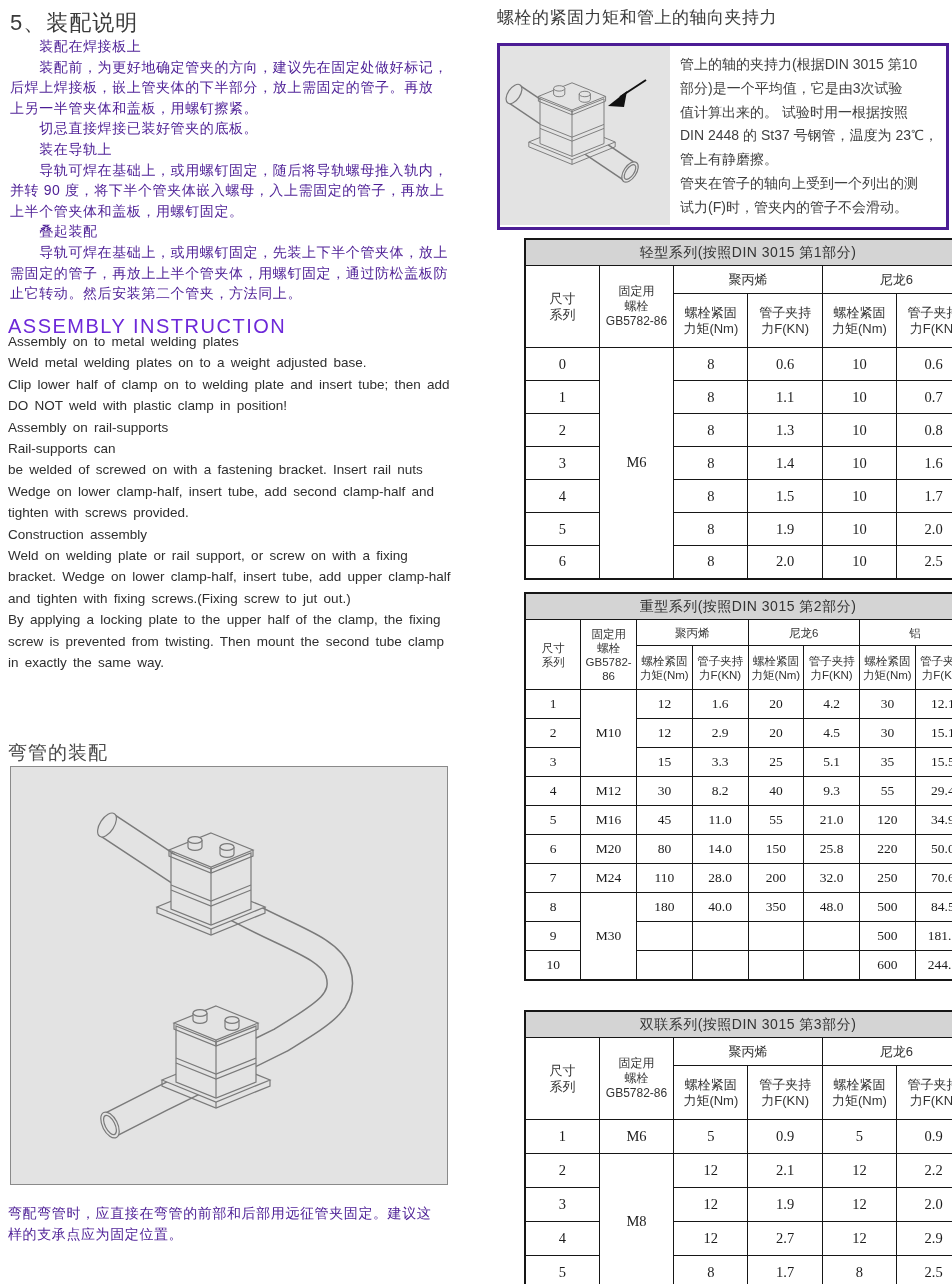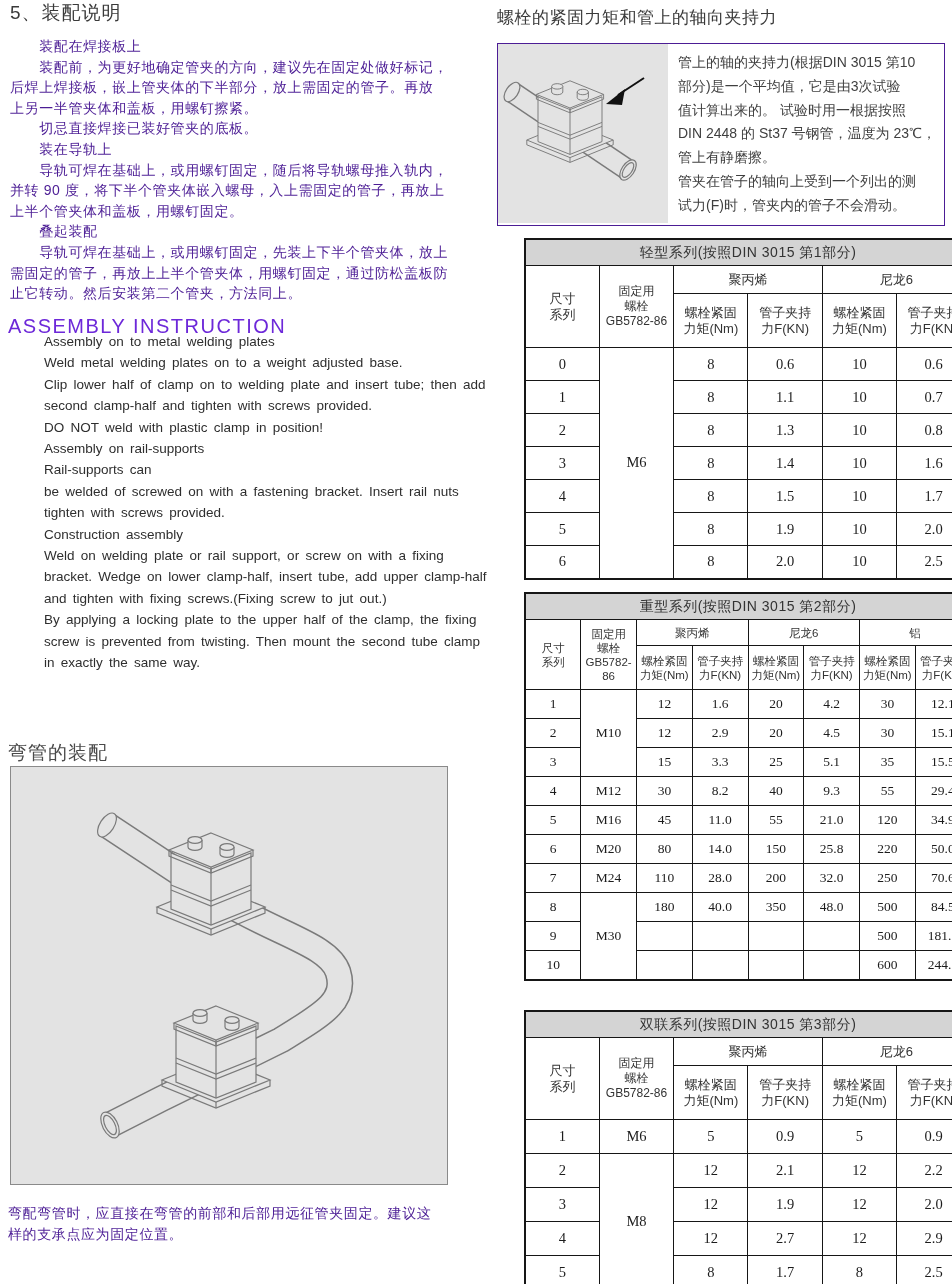--- a/index.html
+++ b/index.html
@@ -1,33 +1,33 @@
 <!DOCTYPE html>
 <html><head>
 <meta charset="utf-8">
 <style>
   html,body{margin:0;padding:0;}
   body{width:952px;height:1284px;background:#fff;font-family:"Liberation Sans",sans-serif;color:#3a3a3a;}
   #page{position:relative;width:952px;height:1284px;overflow:hidden;background:#fff;}
   .abs{position:absolute;}
 
   
-  #l-heading{left:10px;top:0;font-size:19px;color:#3a3a3a;letter-spacing:1px;}
+  #l-heading{left:10px;top:8px;font-size:22px;color:#3a3a3a;letter-spacing:1px;}
   #cnlines{left:10px;top:36px;}
   .cnln{font-size:14px;line-height:20.6px;white-space:pre;color:#4c1d95;letter-spacing:0.6px;}
   #en-heading{left:8px;top:315px;font-size:20px;color:#6d28d9;letter-spacing:1.5px;}
   #enlines{left:8px;top:331px;}
-  .enln{font-size:13.5px;line-height:21.4px;white-space:pre;word-spacing:2.5px;color:#2e2e2e;margin-left:36px;}
+  .enln{font-size:13.5px;line-height:21.4px;white-space:pre;word-spacing:2.5px;color:#2e2e2e;}
   #bend-heading{left:8px;top:740px;font-size:19px;color:#4a4a4a;letter-spacing:1px;}
   #bigbox{left:10px;top:766px;width:436px;height:417px;background:#e3e3e3;border:1px solid #8a8a8a;}
   #caption{left:8px;top:1203px;}
 
   
   #r-heading{left:497px;top:6px;font-size:17px;color:#3a3a3a;letter-spacing:0.5px;}
-  #infobox{left:497px;top:43px;width:446px;height:181px;border:1px solid #4c1d95;background:#fff;}
+  #infobox{left:497px;top:43px;width:446px;height:181px;border:3px solid #4c1d95;background:#fff;}
   #infopanel{position:absolute;left:0;top:0;width:170px;height:179px;background:#e3e3e3;}
   #infotext{position:absolute;left:180px;top:7px;width:262px;}
   .infoln{font-size:14px;line-height:23.8px;white-space:pre;color:#3f3f3f;}
 
   .tbl{position:absolute;left:497px;padding-left:27px;}
   #t1{top:238px;} #t2{top:592px;} #t3{top:974px;margin-top:36px;}
   .tbl table{border-collapse:collapse;table-layout:fixed;width:448px;border:2px solid #161616;background:#fff;}
   .tbl td{border:1px solid #161616;text-align:center;vertical-align:middle;padding:0;overflow:hidden;}
   .ttl{background:#d4d4d4;height:25px;font-size:14px;color:#333;letter-spacing:0.5px;}
   .hdr{font-size:13px;line-height:16px;white-space:pre-line;color:#333;}
@@ -80,25 +80,25 @@
       <div class="cnln">　　叠起装配</div>
       <div class="cnln">　　导轨可焊在基础上，或用螺钉固定，先装上下半个管夹体，放上</div>
       <div class="cnln">需固定的管子，再放上上半个管夹体，用螺钉固定，通过防松盖板防</div>
       <div class="cnln">止它转动。然后安装第二个管夹，方法同上。</div>
     </div>
   <div class="abs" id="en-heading">ASSEMBLY INSTRUCTION</div>
   <div class="abs" id="enlines">
       <div class="enln">Assembly on to metal welding plates</div>
       <div class="enln">Weld metal welding plates on to a weight adjusted base.</div>
       <div class="enln">Clip lower half of clamp on to welding plate and insert tube; then add</div>
-      <div class="enln">second clamp-half and tighten with screws provided.</div>
       <div class="enln">DO NOT weld with plastic clamp in position!</div>
       <div class="enln">Assembly on rail-supports</div>
       <div class="enln">Rail-supports can</div>
       <div class="enln">be welded of screwed on with a fastening bracket. Insert rail nuts</div>
+      <div class="enln">Wedge on lower clamp-half, insert tube, add second clamp-half and</div>
       <div class="enln">tighten with screws provided.</div>
       <div class="enln">Construction assembly</div>
       <div class="enln">Weld on welding plate or rail support, or screw on with a fixing</div>
       <div class="enln">bracket. Wedge on lower clamp-half, insert tube, add upper clamp-half</div>
       <div class="enln">and tighten with fixing screws.(Fixing screw to jut out.)</div>
       <div class="enln">By applying a locking plate to the upper half of the clamp, the fixing</div>
       <div class="enln">screw is prevented from twisting. Then mount the second tube clamp</div>
       <div class="enln">in exactly the same way.</div>
     </div>
   <div class="abs" id="bend-heading">弯管的装配</div>

